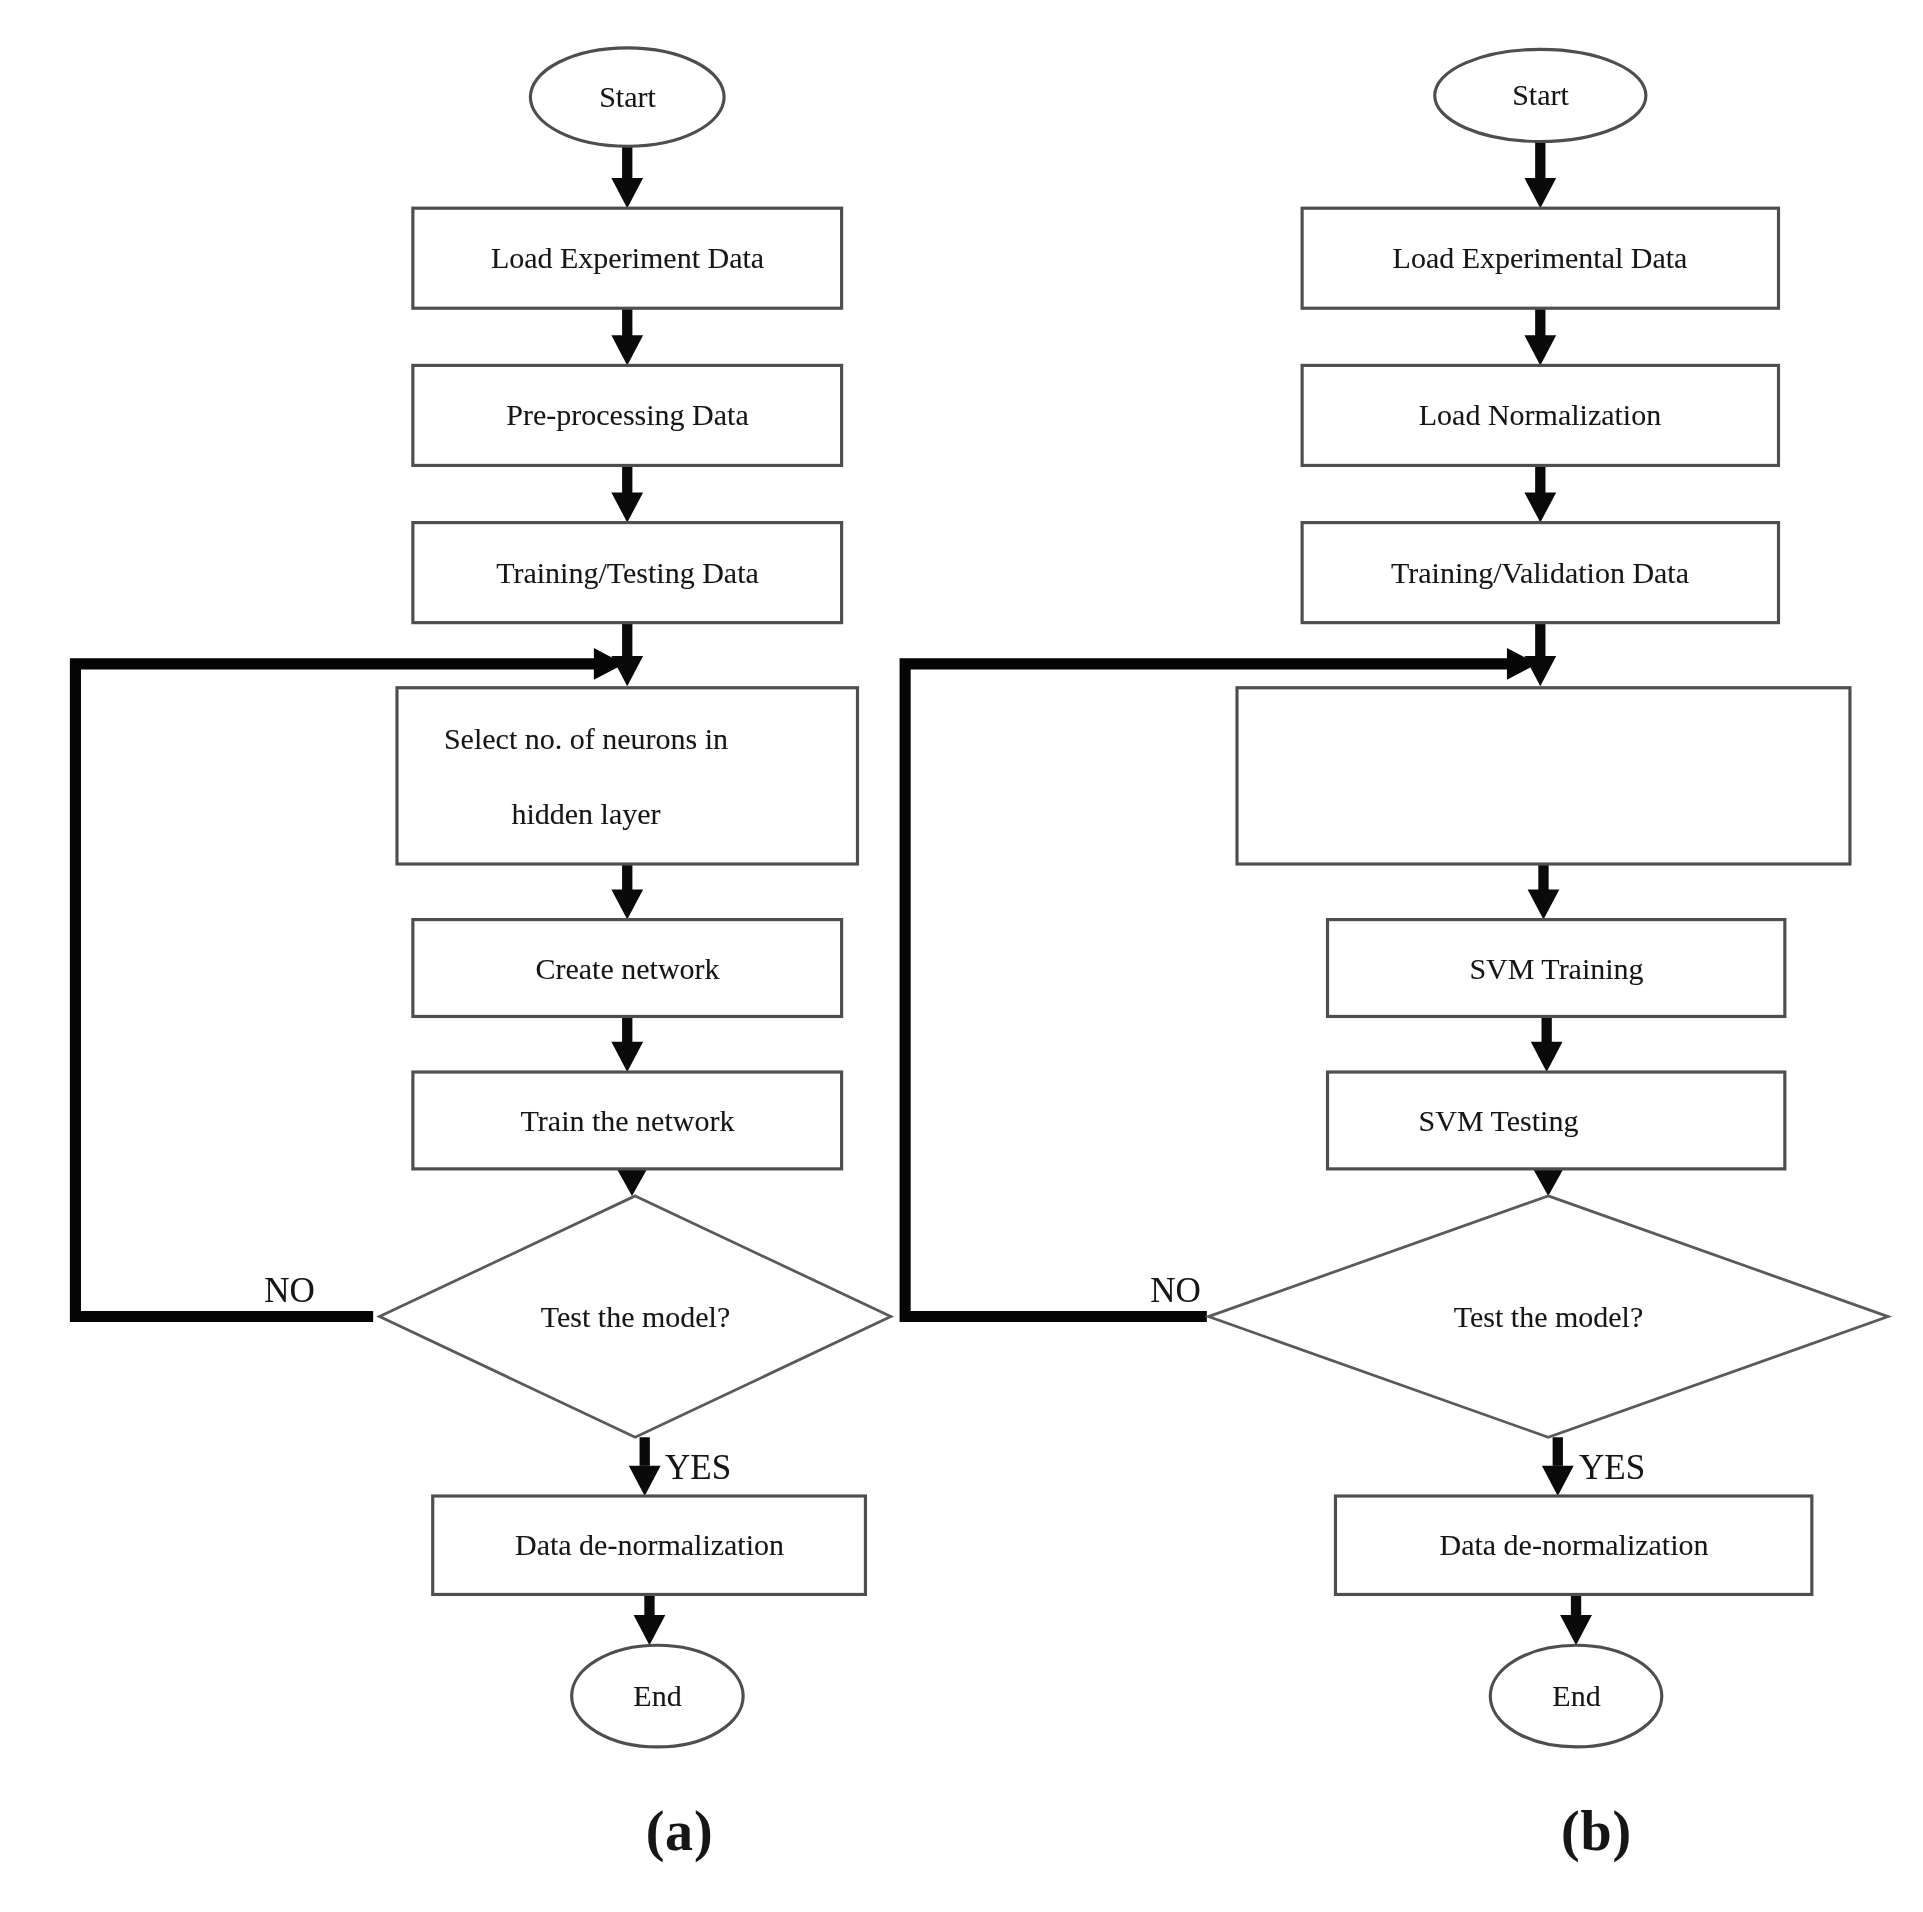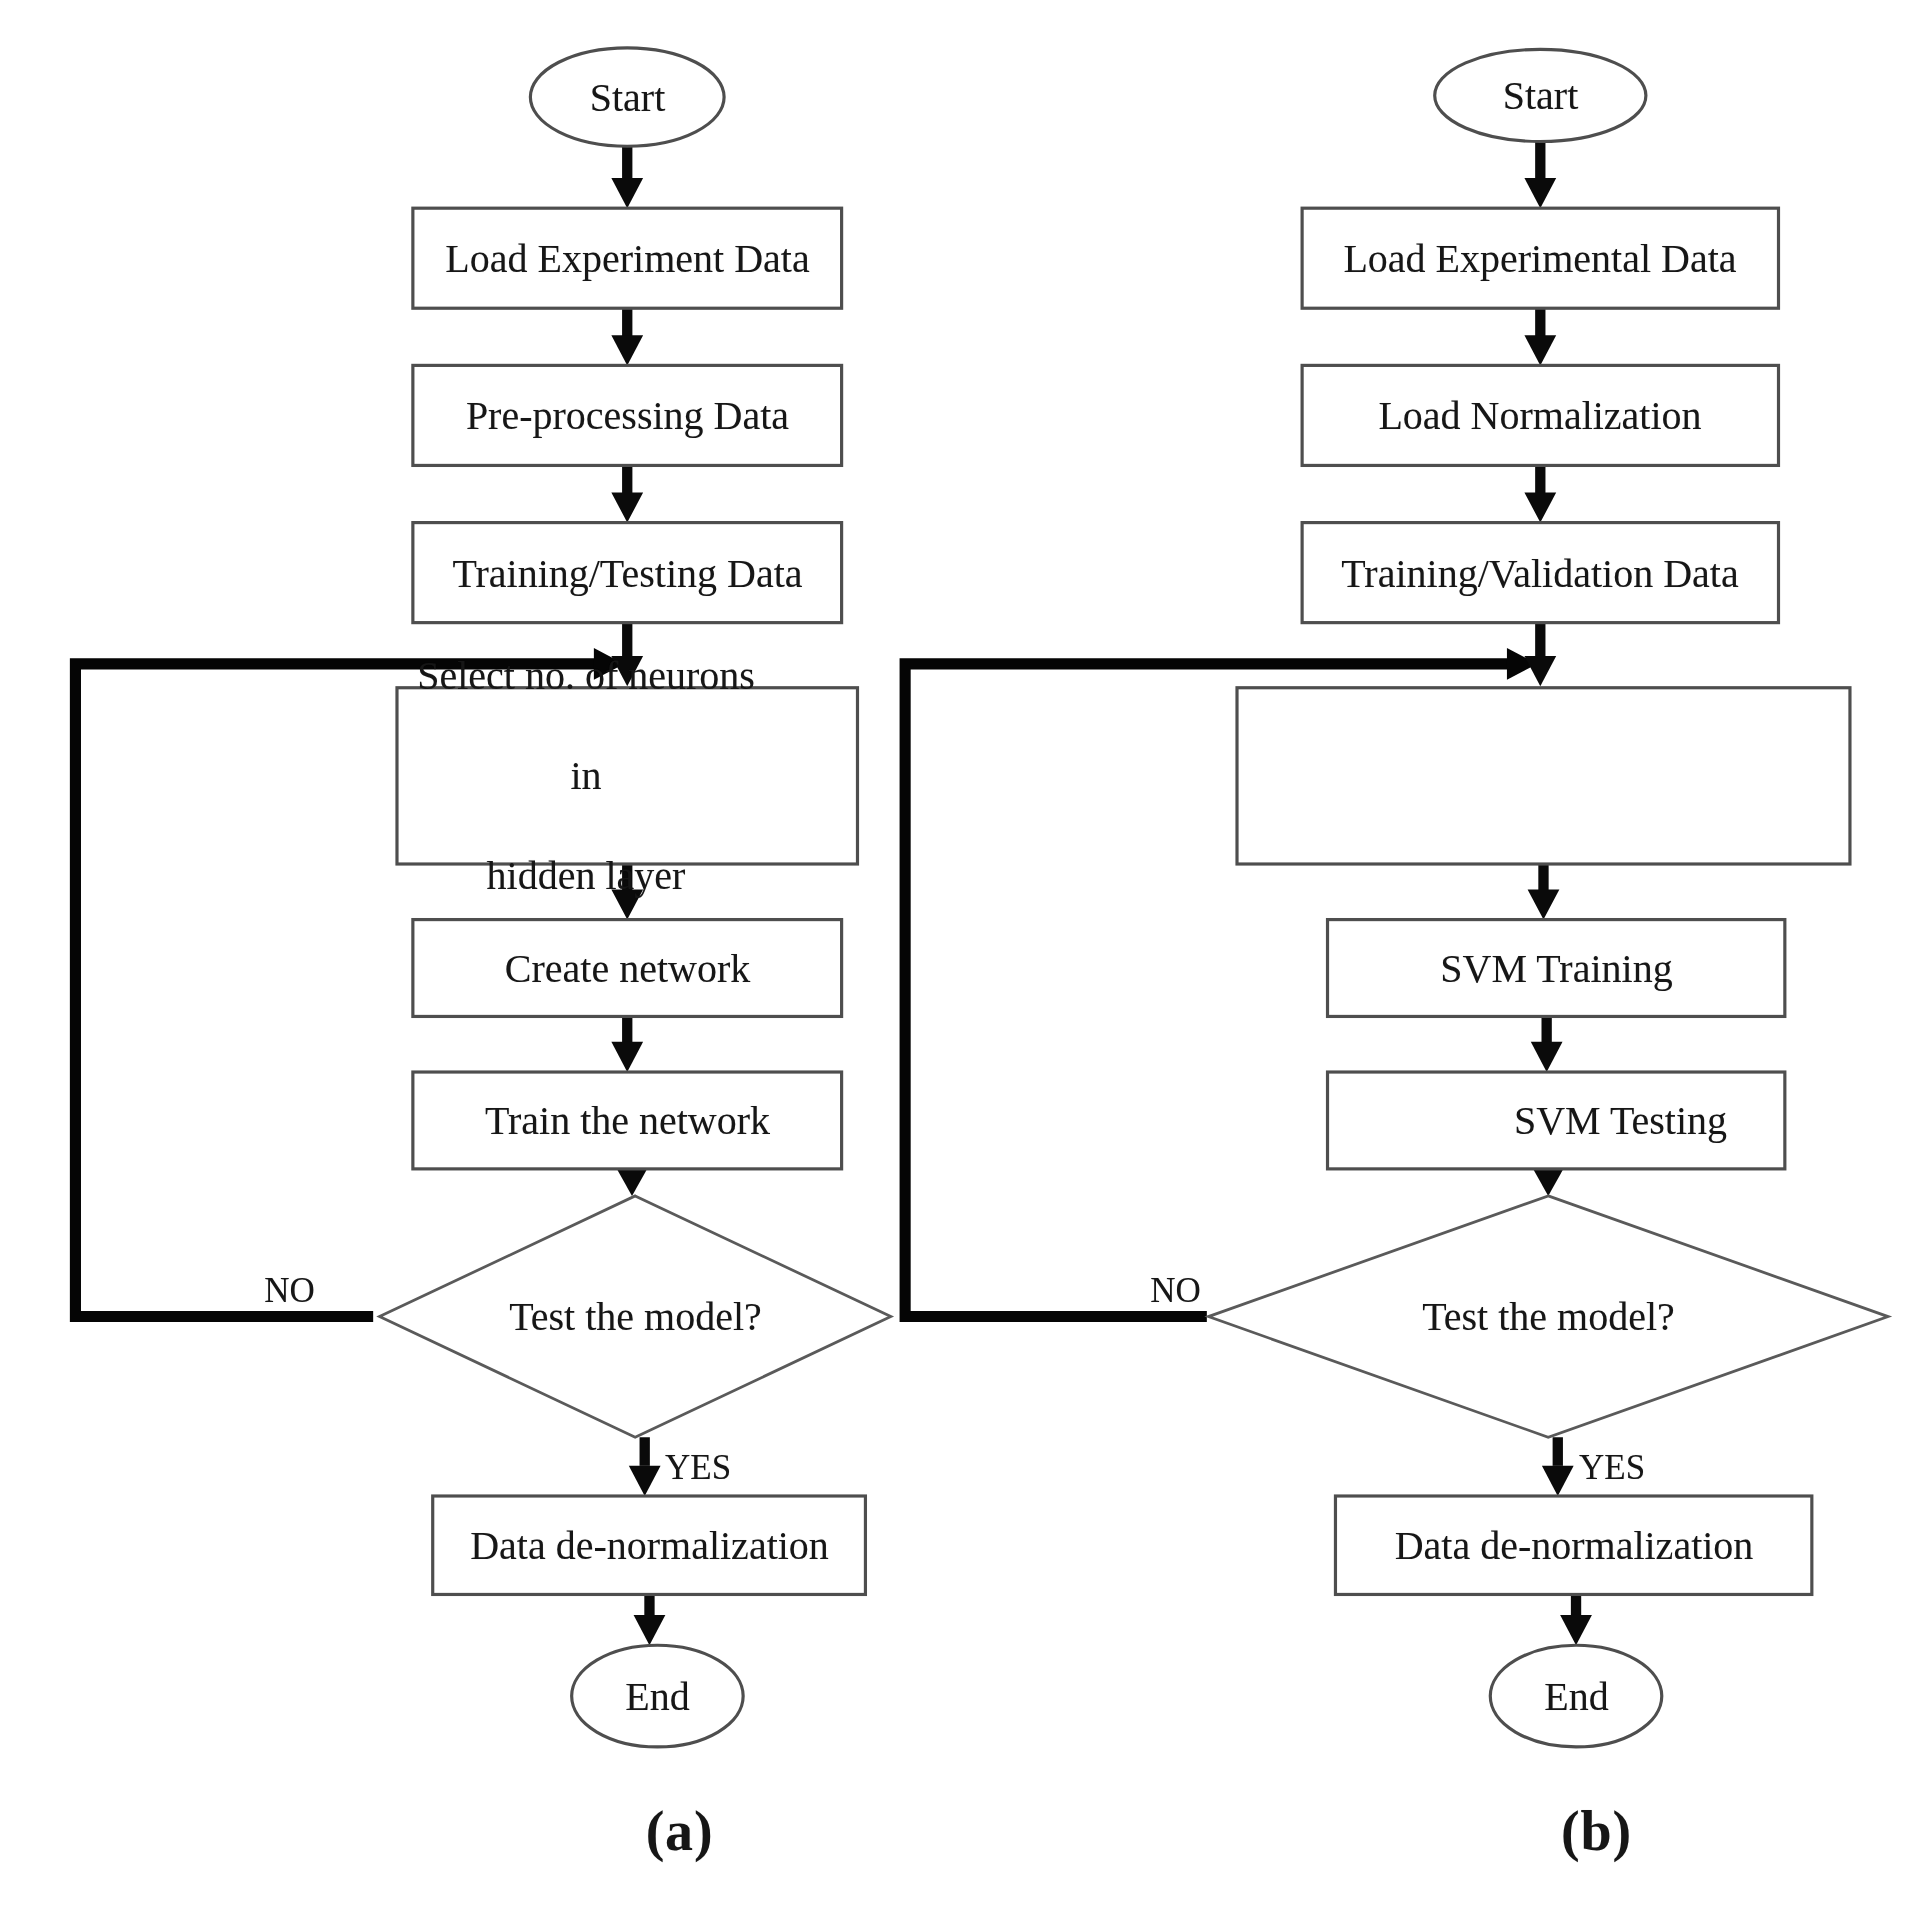--- a/index.html
+++ b/index.html
@@ -10,21 +10,21 @@
     font-family:"Liberation Serif","DejaVu Serif",serif;
     color:#141414;
     overflow:hidden;
   }
   .svg-layer{position:absolute;left:0;top:0;width:1923px;height:1913px;}
   .node{
     position:absolute;
     display:flex;align-items:center;justify-content:center;
     text-align:center;
     white-space:pre-line;
-    font-size:40px;
+    font-size:30px;
     color:#161616;
     text-shadow:0 0 0.8px rgba(20,20,20,0.25);
     pointer-events:none;
   }
   .node.twoline{line-height:2.5;}
   .node.small{font-size:35px;}
   .node.caption{font-size:56px;font-weight:bold;letter-spacing:0.8px;}
   .edge-label{justify-content:flex-start;text-align:left;}
 </style>
 </head>
@@ -172,21 +172,21 @@
 
   <div class="node" style="left:1302px;top:208px;width:476px;height:100px;">Load Experimental Data</div>
 
   <div class="node" style="left:1302px;top:365px;width:476px;height:100px;">Load Normalization</div>
 
   <div class="node" style="left:1302px;top:523px;width:476px;height:100px;">Training/Validation Data</div>
 
 
   <div class="node" style="left:1328px;top:920px;width:457px;height:97px;">SVM Training</div>
 
-  <div class="node" style="left:1392px;top:1072px;width:457px;height:97px;">SVM Testing</div>
+  <div class="node" style="left:1270px;top:1072px;width:457px;height:97px;">SVM Testing</div>
 
   <div class="node" style="left:1358px;top:1277px;width:381px;height:79px;">Test the model?</div>
 
   <div class="node small" style="left:1108px;top:1269px;width:135px;height:43px;">NO</div>
 
   <div class="node small edge-label" style="left:1579px;top:1447px;width:119px;height:41px;">YES</div>
 
   <div class="node" style="left:1336px;top:1496px;width:476px;height:98px;">Data de-normalization</div>
 
   <div class="node" style="left:1489px;top:1672px;width:175px;height:48px;">End</div>

